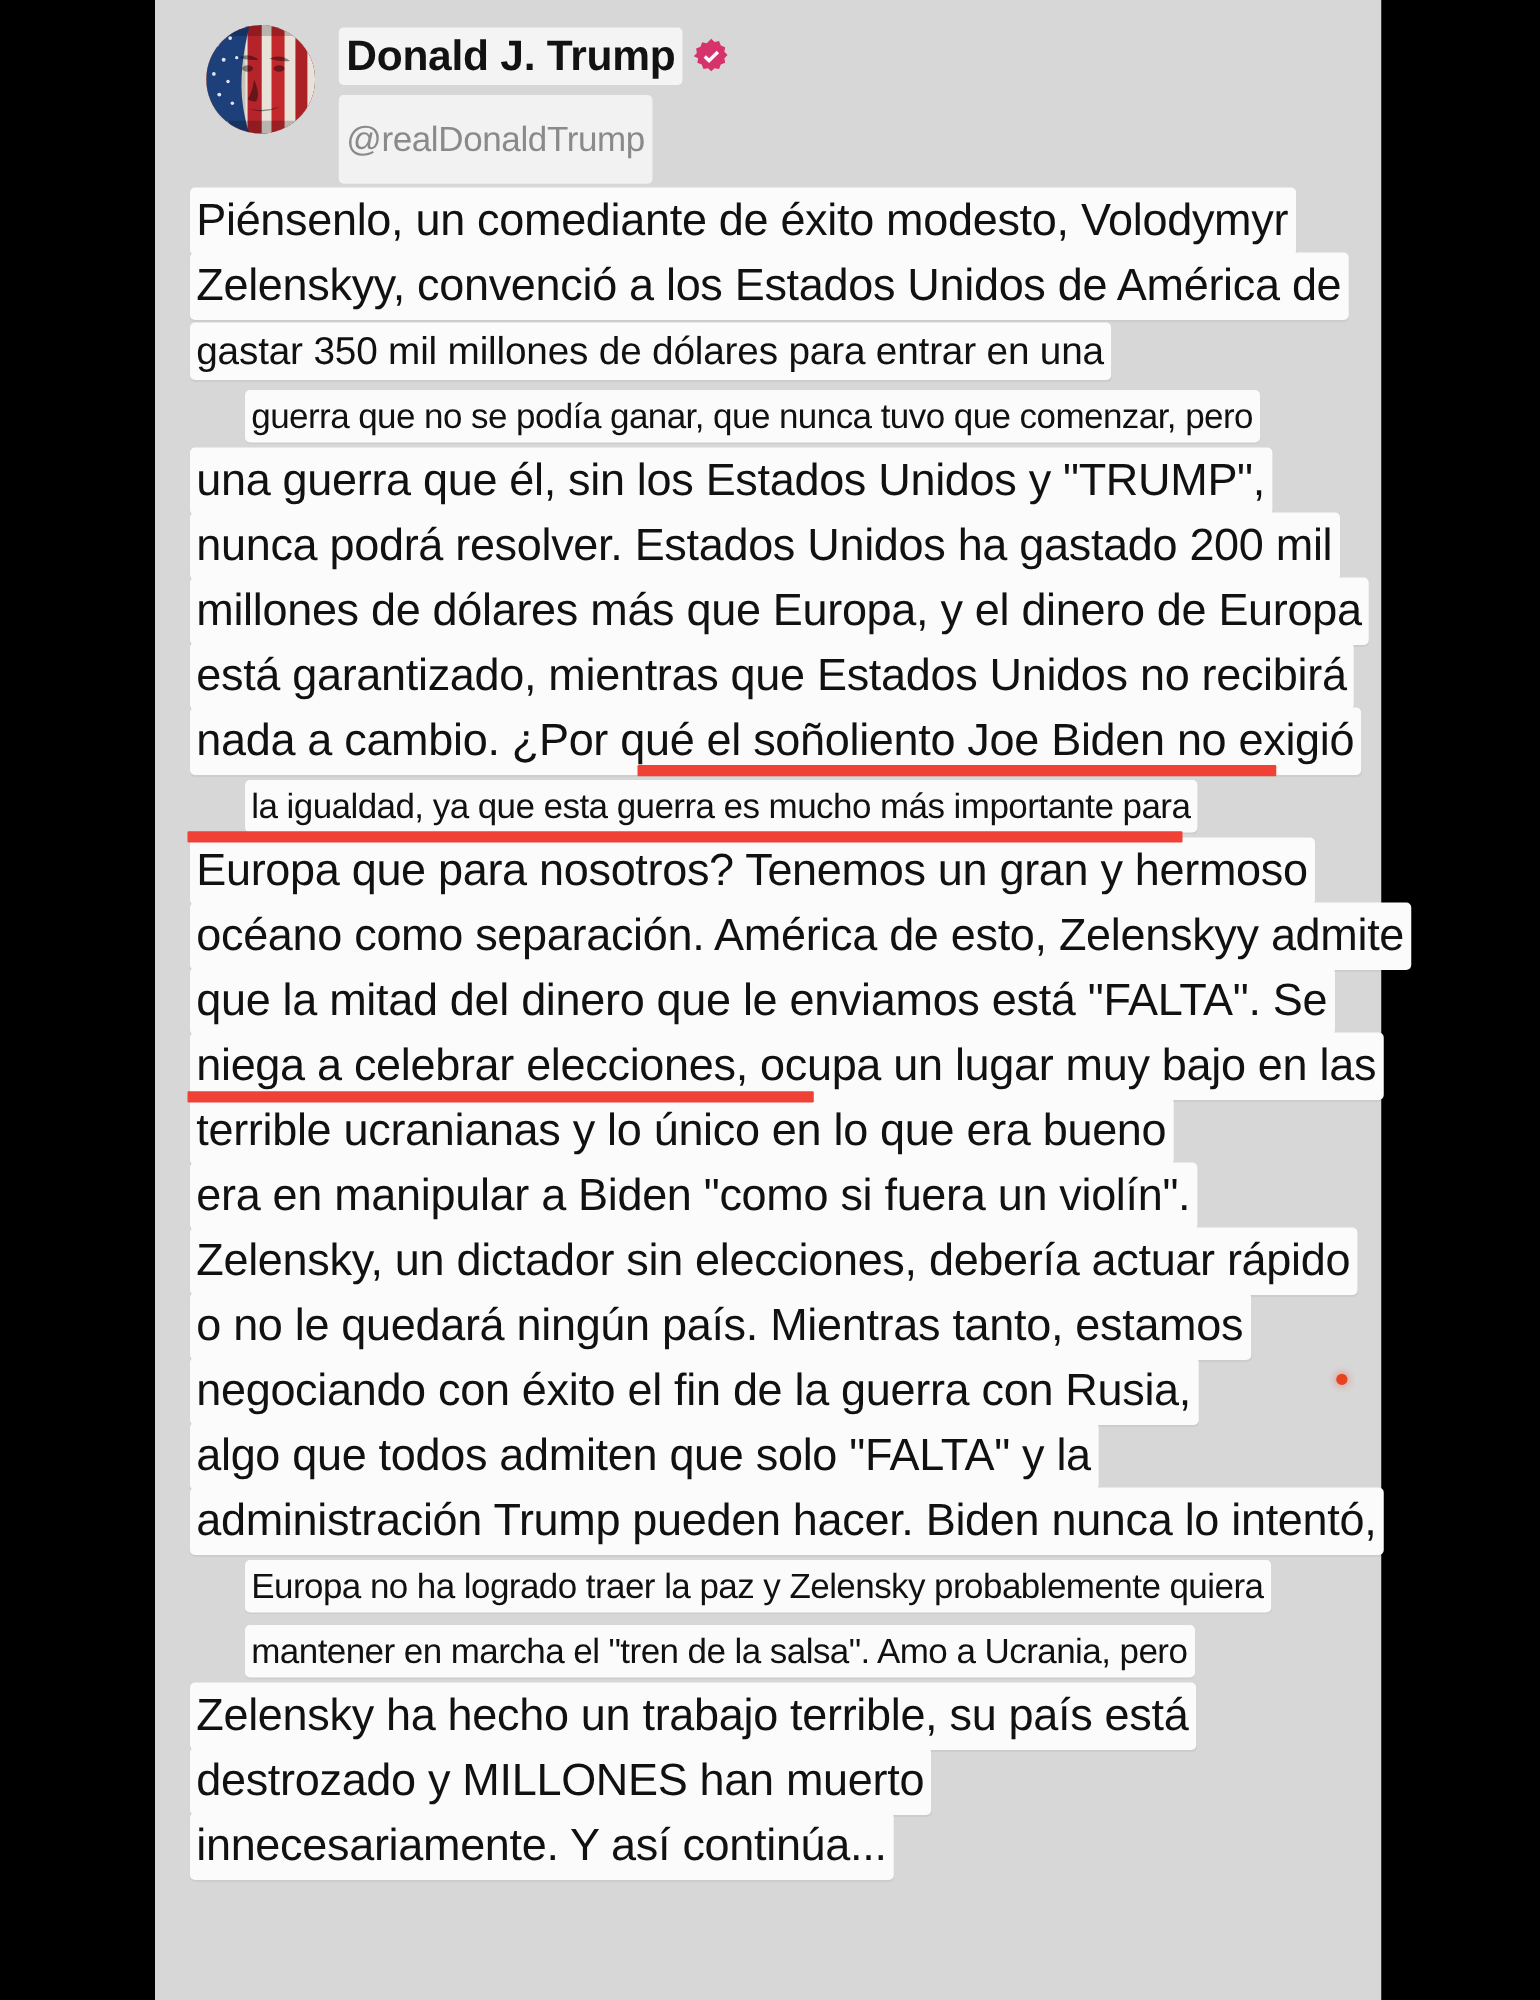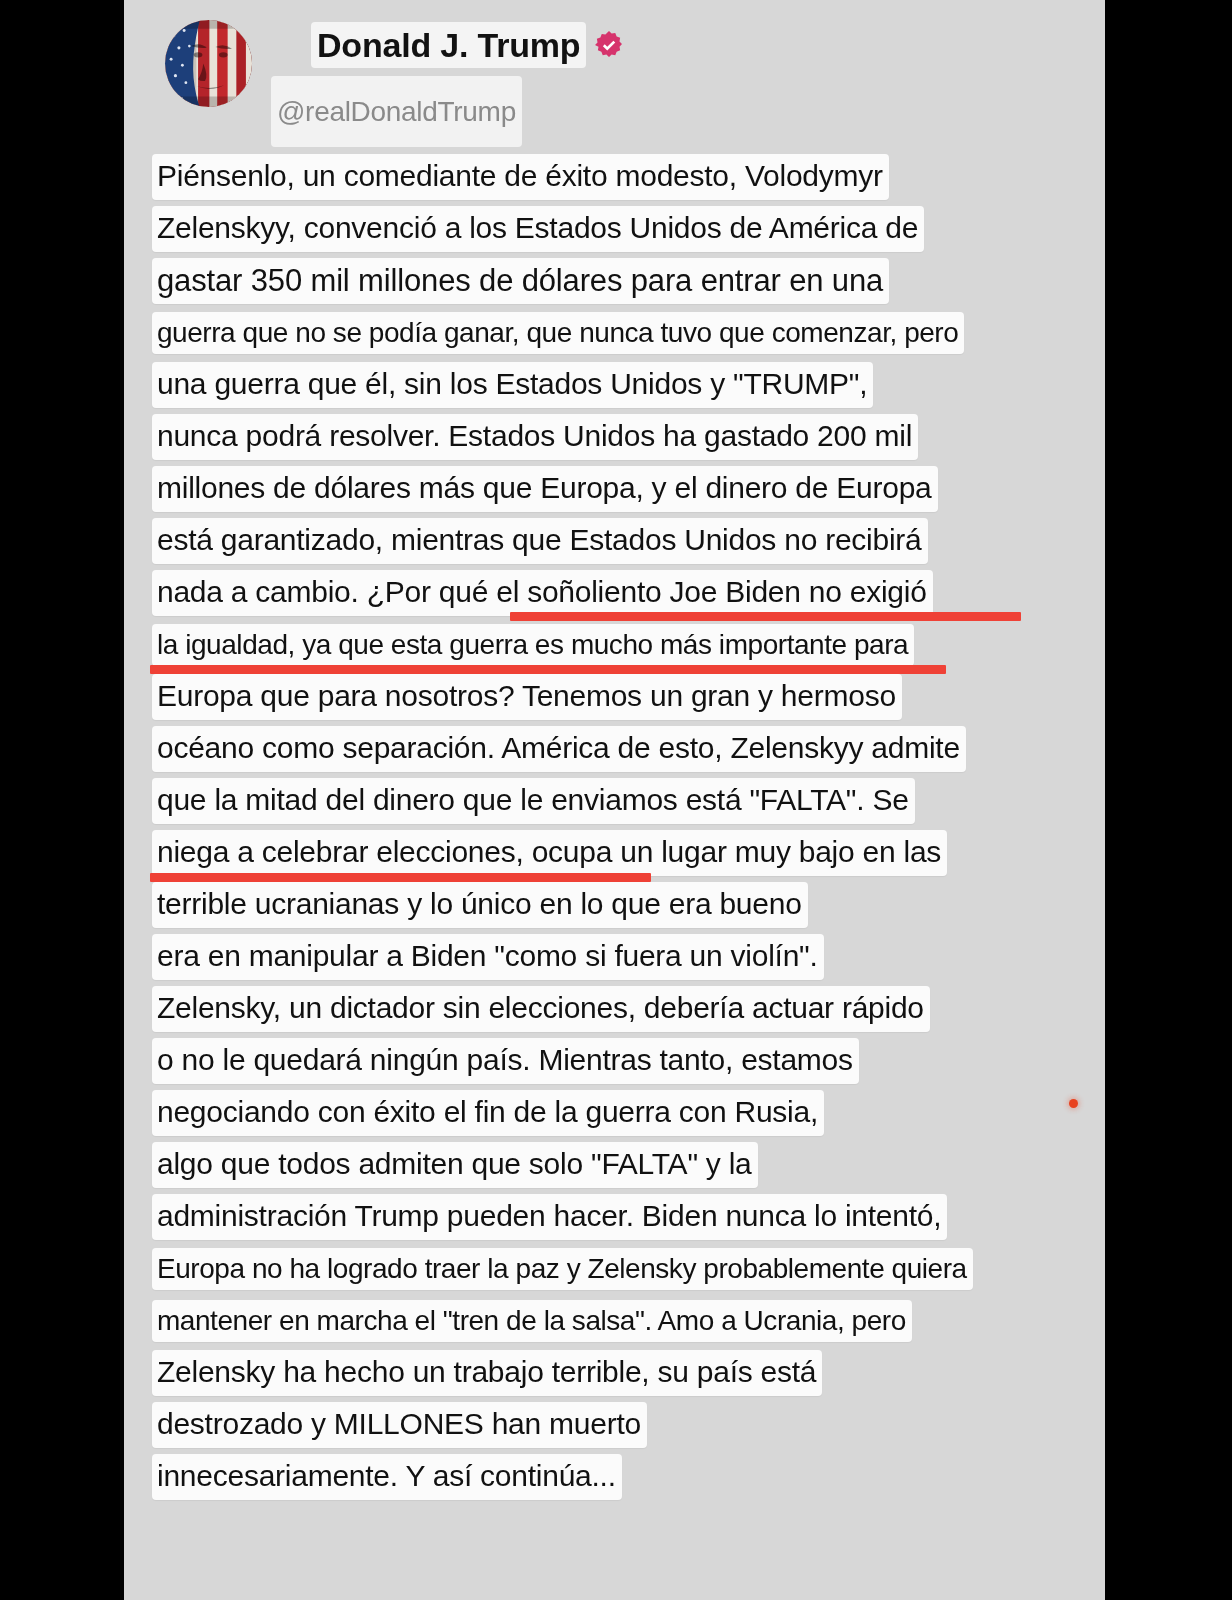--- a/index.html
+++ b/index.html
@@ -49,21 +49,20 @@
   }
   #avatar svg { display: block; width: 100%; height: 100%; }
 
   #name-row {
     position: absolute;
     left: 147px;
     top: 22px;
     display: flex;
     align-items: center;
     gap: 8px;
-    margin-left: 40px;
   }
   #display-name {
     background: #f4f4f4;
     color: #121212;
     font-size: 34px;
     font-weight: bold;
     line-height: 1.30;
     padding: 1px 6px;
     border-radius: 4px;
     letter-spacing: -0.2px;
@@ -102,31 +101,31 @@
     position: relative;
     padding-left: 28px;
     display: flex;
     align-items: center;
   }
 
   .line .txt {
     display: inline-block;
     background: #fbfbfb;
     color: #111111;
-    font-size: 30px;
+    font-size: 36px;
     line-height: 1.34;
     padding: 2px 6px 3px 5px;
     border-radius: 4px;
     white-space: nowrap;
     letter-spacing: -0.25px;
     box-shadow: 0 1px 1px rgba(0,0,0,0.05);
   }
 
   
-  .line.sm .txt { font-size: 28px; letter-spacing: -0.45px; }
+  .line.sm .txt { font-size: 28px; letter-spacing: -0.45px; margin-left: 44px; }
   .line.lg .txt { font-size: 31px; letter-spacing: -0.15px; }
 
   
   .underline {
     position: absolute;
     height: 9px;
     background: #ef4136;
     border-radius: 1px;
     z-index: 3;
   }

